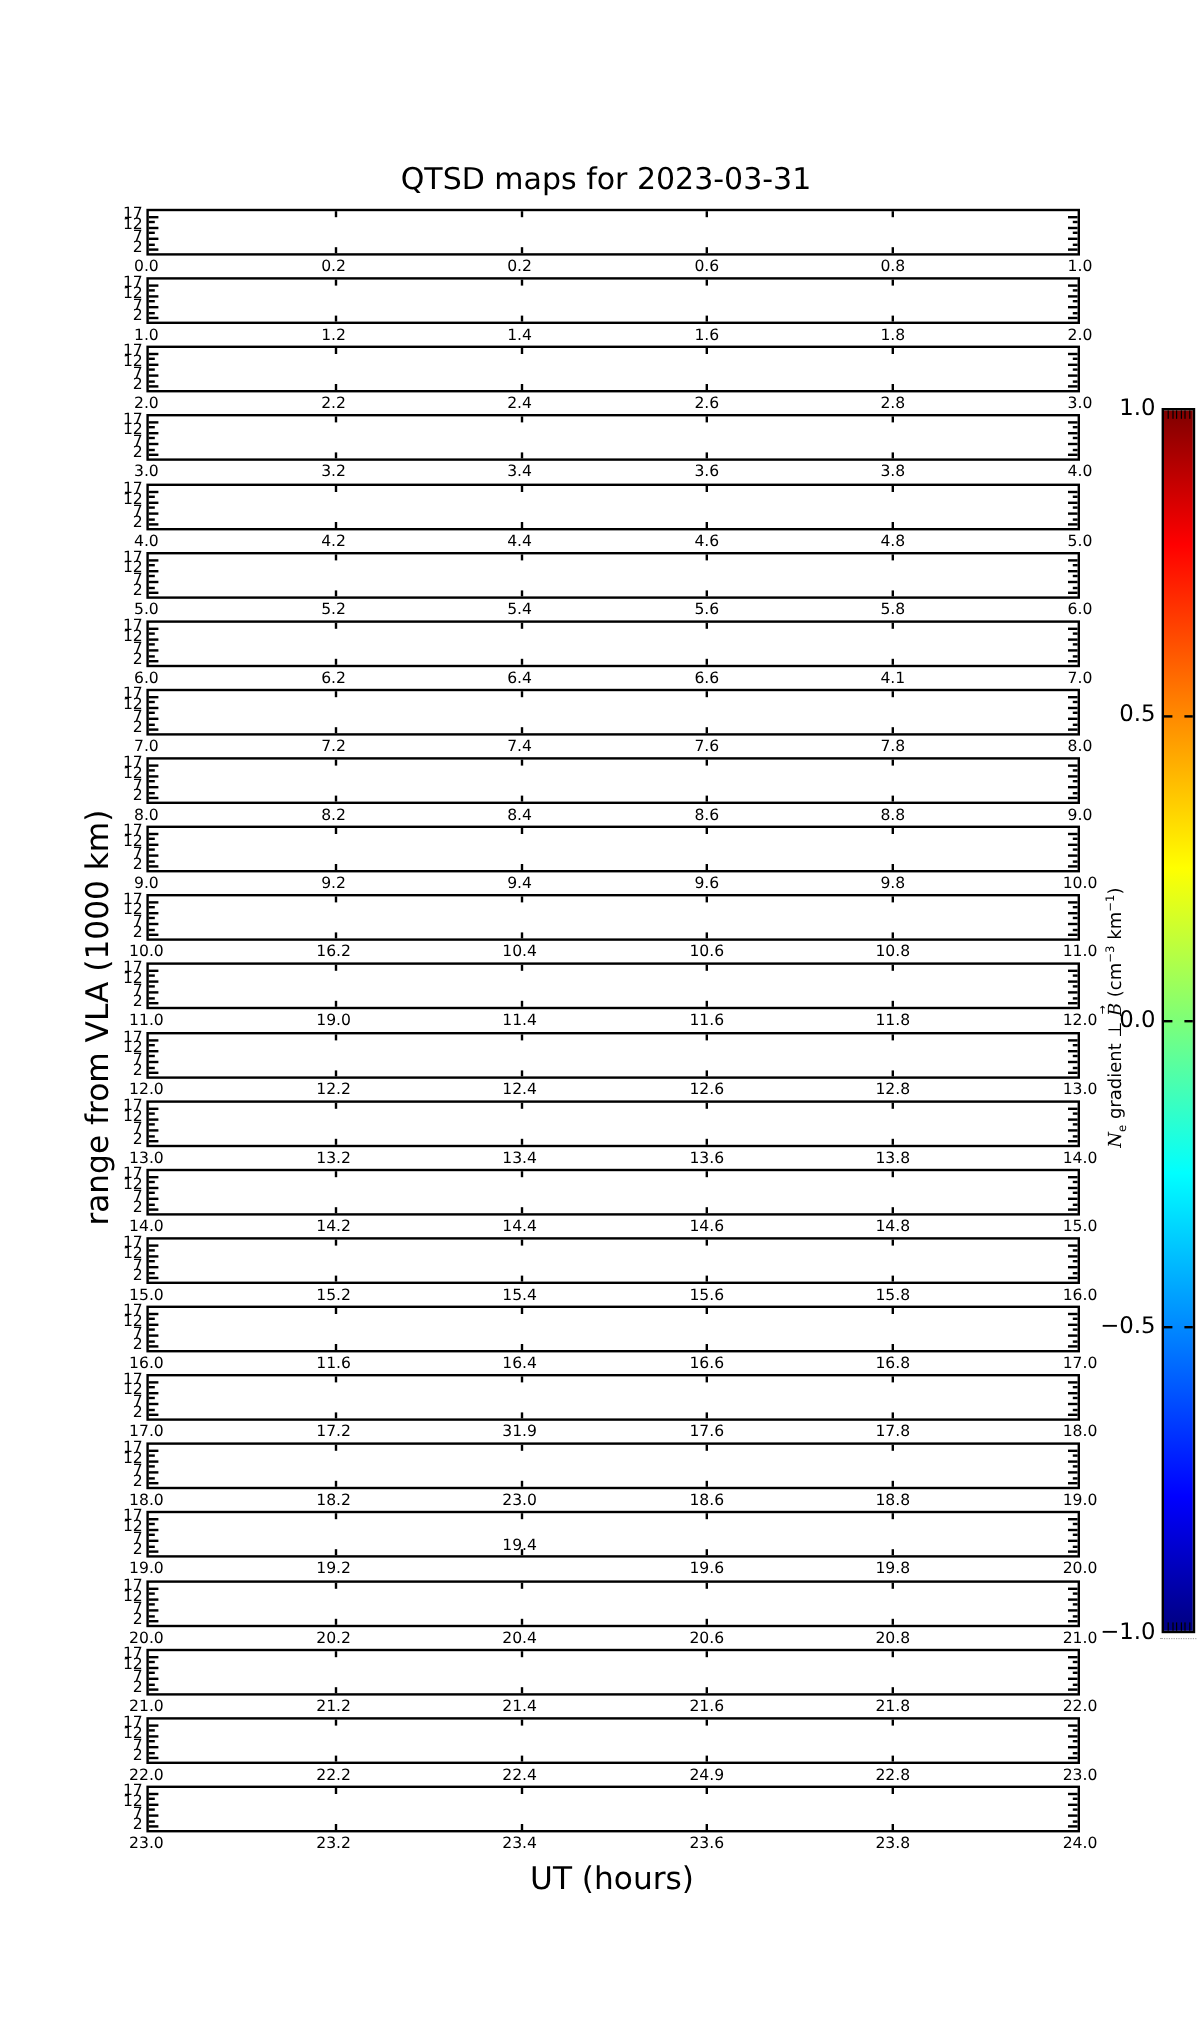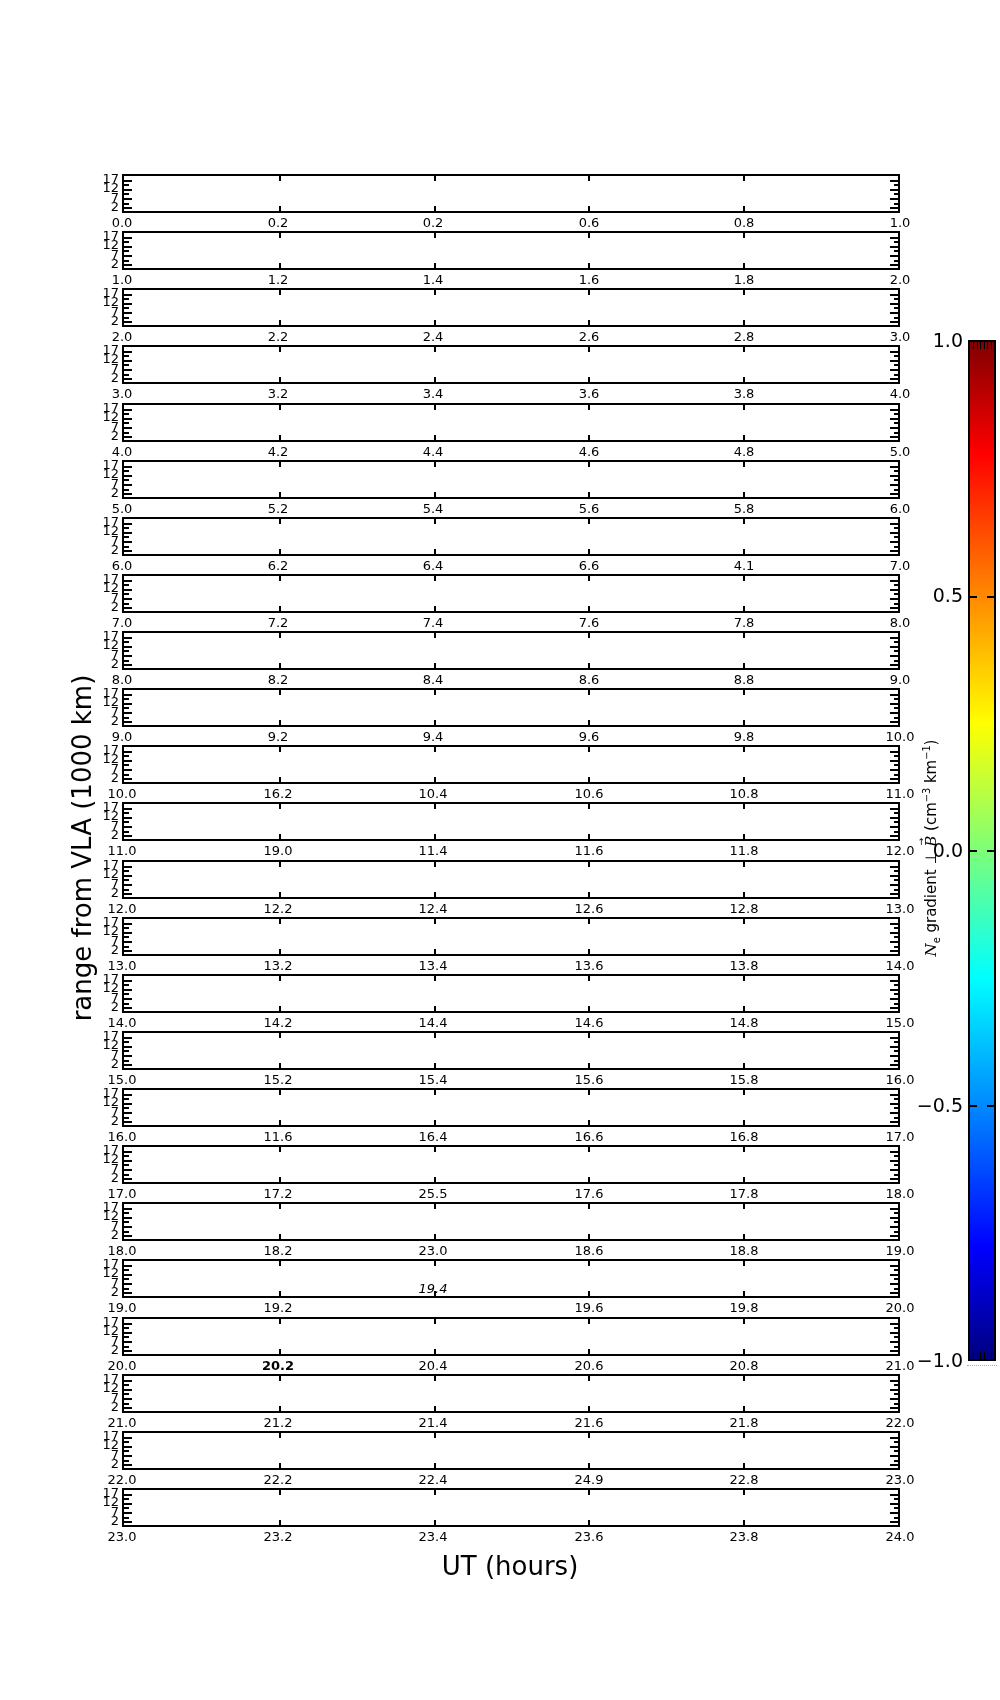--- a/index.html
+++ b/index.html
@@ -75,20 +75,21 @@
   .bvec .arrow{
     position:absolute;left:0.15em;top:-0.78em;
     font-size:0.62em;font-style:normal;
   }
 </style>
 </head>
 <body>
 
 <div id="canvas">
 
+  <div class="title">QTSD maps for 2023-03-31</div>
 
   <div class="ylabel">range from VLA (1000 km)</div>
 
   <div class="xlabel">UT (hours)</div>
 
   <div id="panels">
       <div class="panel" style="top: 174px;">
         <div class="xtick" style="left: 155px; top: 0px;"></div>
         <div class="xtick" style="left: 155px; top: 30px;"></div>
         <div class="xtick" style="left: 310px; top: 0px;"></div>
@@ -689,21 +690,21 @@
         <div class="ytick" style="width: 4.5px; top: 17px; right: 0px;"></div>
         <div class="ytick" style="width: 4.5px; top: 27px; left: 0px;"></div>
         <div class="ytick" style="width: 4.5px; top: 27px; right: 0px;"></div>
         <span class="ylab" style="top: -4px;">17</span>
         <span class="ylab" style="top: 5px;">12</span>
         <span class="ylab" style="top: 15px;">7</span>
         <span class="ylab" style="top: 24px;">2</span>
       </div>
       <span class="xlabrow-item" style="position: absolute; left: 122px; top: 1187px;">17.0</span>
       <span class="xlabrow-item" style="position: absolute; left: 278px; top: 1187px;">17.2</span>
-      <span class="xlabrow-item" style="position: absolute; left: 433px; top: 1187px;">25.5</span>
+      <span class="xlabrow-item" style="position: absolute; left: 433px; top: 1187px;">31.9</span>
       <span class="xlabrow-item" style="position: absolute; left: 589px; top: 1187px;">17.6</span>
       <span class="xlabrow-item" style="position: absolute; left: 744px; top: 1187px;">17.8</span>
       <span class="xlabrow-item" style="position: absolute; left: 900px; top: 1187px;">18.0</span>
       <div class="panel" style="top: 1202px;">
         <div class="xtick" style="left: 155px; top: 0px;"></div>
         <div class="xtick" style="left: 155px; top: 30px;"></div>
         <div class="xtick" style="left: 310px; top: 0px;"></div>
         <div class="xtick" style="left: 310px; top: 30px;"></div>
         <div class="xtick" style="left: 464px; top: 0px;"></div>
         <div class="xtick" style="left: 464px; top: 30px;"></div>
@@ -757,21 +758,21 @@
         <div class="ytick" style="width: 4.5px; top: 17px; right: 0px;"></div>
         <div class="ytick" style="width: 4.5px; top: 27px; left: 0px;"></div>
         <div class="ytick" style="width: 4.5px; top: 27px; right: 0px;"></div>
         <span class="ylab" style="top: -4px;">17</span>
         <span class="ylab" style="top: 5px;">12</span>
         <span class="ylab" style="top: 15px;">7</span>
         <span class="ylab" style="top: 24px;">2</span>
       </div>
       <span class="xlabrow-item" style="position: absolute; left: 122px; top: 1301px;">19.0</span>
       <span class="xlabrow-item" style="position: absolute; left: 278px; top: 1301px;">19.2</span>
-      <span class="xlabrow-item" style="position: absolute; left: 433px; top: 1282px; font-style: italic;">19.4</span>
+      <span class="xlabrow-item" style="position: absolute; left: 433px; top: 1282px;">19.4</span>
       <span class="xlabrow-item" style="position: absolute; left: 589px; top: 1301px;">19.6</span>
       <span class="xlabrow-item" style="position: absolute; left: 744px; top: 1301px;">19.8</span>
       <span class="xlabrow-item" style="position: absolute; left: 900px; top: 1301px;">20.0</span>
       <div class="panel" style="top: 1317px;">
         <div class="xtick" style="left: 155px; top: 0px;"></div>
         <div class="xtick" style="left: 155px; top: 30px;"></div>
         <div class="xtick" style="left: 310px; top: 0px;"></div>
         <div class="xtick" style="left: 310px; top: 30px;"></div>
         <div class="xtick" style="left: 464px; top: 0px;"></div>
         <div class="xtick" style="left: 464px; top: 30px;"></div>
@@ -790,21 +791,21 @@
         <div class="ytick" style="width: 4.5px; top: 17px; left: 0px;"></div>
         <div class="ytick" style="width: 4.5px; top: 17px; right: 0px;"></div>
         <div class="ytick" style="width: 4.5px; top: 27px; left: 0px;"></div>
         <div class="ytick" style="width: 4.5px; top: 27px; right: 0px;"></div>
         <span class="ylab" style="top: -4px;">17</span>
         <span class="ylab" style="top: 5px;">12</span>
         <span class="ylab" style="top: 15px;">7</span>
         <span class="ylab" style="top: 24px;">2</span>
       </div>
       <span class="xlabrow-item" style="position: absolute; left: 122px; top: 1359px;">20.0</span>
-      <span class="xlabrow-item" style="position: absolute; left: 278px; top: 1359px; font-weight: bold;">20.2</span>
+      <span class="xlabrow-item" style="position: absolute; left: 278px; top: 1359px;">20.2</span>
       <span class="xlabrow-item" style="position: absolute; left: 433px; top: 1359px;">20.4</span>
       <span class="xlabrow-item" style="position: absolute; left: 589px; top: 1359px;">20.6</span>
       <span class="xlabrow-item" style="position: absolute; left: 744px; top: 1359px;">20.8</span>
       <span class="xlabrow-item" style="position: absolute; left: 900px; top: 1359px;">21.0</span>
       <div class="panel" style="top: 1374px;">
         <div class="xtick" style="left: 155px; top: 0px;"></div>
         <div class="xtick" style="left: 155px; top: 30px;"></div>
         <div class="xtick" style="left: 310px; top: 0px;"></div>
         <div class="xtick" style="left: 310px; top: 30px;"></div>
         <div class="xtick" style="left: 464px; top: 0px;"></div>

